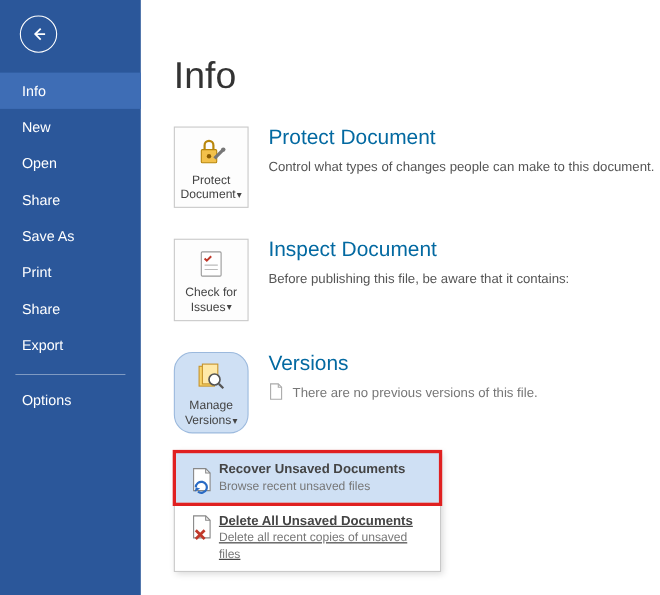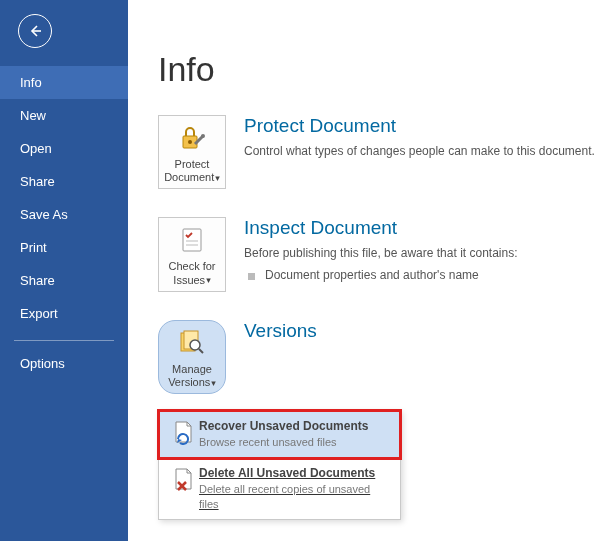--- a/index.html
+++ b/index.html
@@ -154,20 +154,21 @@
     cursor: pointer;
     border-bottom: 1px solid #e9e9e9;
   }
   .menu-item:last-child { border-bottom: none; text-decoration: underline; }
   .menu-item.highlight {
     background: #cfe0f4;
     outline: 3px solid #e02020;
     outline-offset: -1px;
     position: relative;
     z-index: 2;
+    align-items: flex-end;
   }
   .menu-item .mi-icon {
     width: 30px;
     display:flex;
     justify-content:center;
     padding-top:2px;
   }
   .menu-item .mi-text { flex:1; }
   .mi-title {
     font-size: 12px;
@@ -239,41 +240,46 @@
           <line x1="8" y1="15" x2="20" y2="15" stroke="#bbb"></line>
           <line x1="8" y1="19" x2="20" y2="19" stroke="#bbb"></line>
         </svg>
       </div>
       <span>Check for</span><br>
       <span>Issues</span><span class="drop">▾</span>
     </div>
     <div class="section-body">
       <div class="sec-title">Inspect Document</div>
       <div class="sec-desc">Before publishing this file, be aware that it contains:</div>
-      <div class="bullet-row">
-        <span class="sq"></span><span>Document properties and author's name</span>
-      </div>
     </div>
   </div>
 
   <div class="section">
     <div class="big-btn selected">
       <div class="icon-slot">
         <svg width="30" height="28" viewBox="0 0 30 28">
           <rect x="4" y="4" width="14" height="18" fill="#f8d56b" stroke="#c7932a"></rect>
           <rect x="7" y="2" width="14" height="18" fill="#ffe9a8" stroke="#c7932a"></rect>
           <circle cx="18" cy="16" r="5" fill="#fff" stroke="#555" stroke-width="1.5"></circle>
           <line x1="22" y1="20" x2="26" y2="24" stroke="#555" stroke-width="2"></line>
         </svg>
       </div>
       <span>Manage</span><br>
       <span>Versions</span><span class="drop">▾</span>
     </div>
     <div class="section-body">
       <div class="sec-title">Versions</div>
+      <div class="ver-row">
+        <span class="doc-ic">
+          <svg width="14" height="16" viewBox="0 0 14 16">
+            <path d="M2 1 h7 l3 3 v11 h-10 z" fill="#fff" stroke="#aaa"></path>
+            <path d="M9 1 v3 h3" fill="none" stroke="#aaa"></path>
+          </svg>
+        </span><span>There are no previous versions of this file.</span>
+      </div>
     </div>
   </div>
 </div>
 
 <div class="dropdown-menu">
   <div class="menu-item highlight">
     <div class="mi-icon">
       <svg width="22" height="24" viewBox="0 0 22 24">
         <path d="M3 1 h11 l4 4 v16 h-15 z" fill="#fff" stroke="#888"></path>
         <path d="M14 1 v4 h4" fill="none" stroke="#888"></path>

